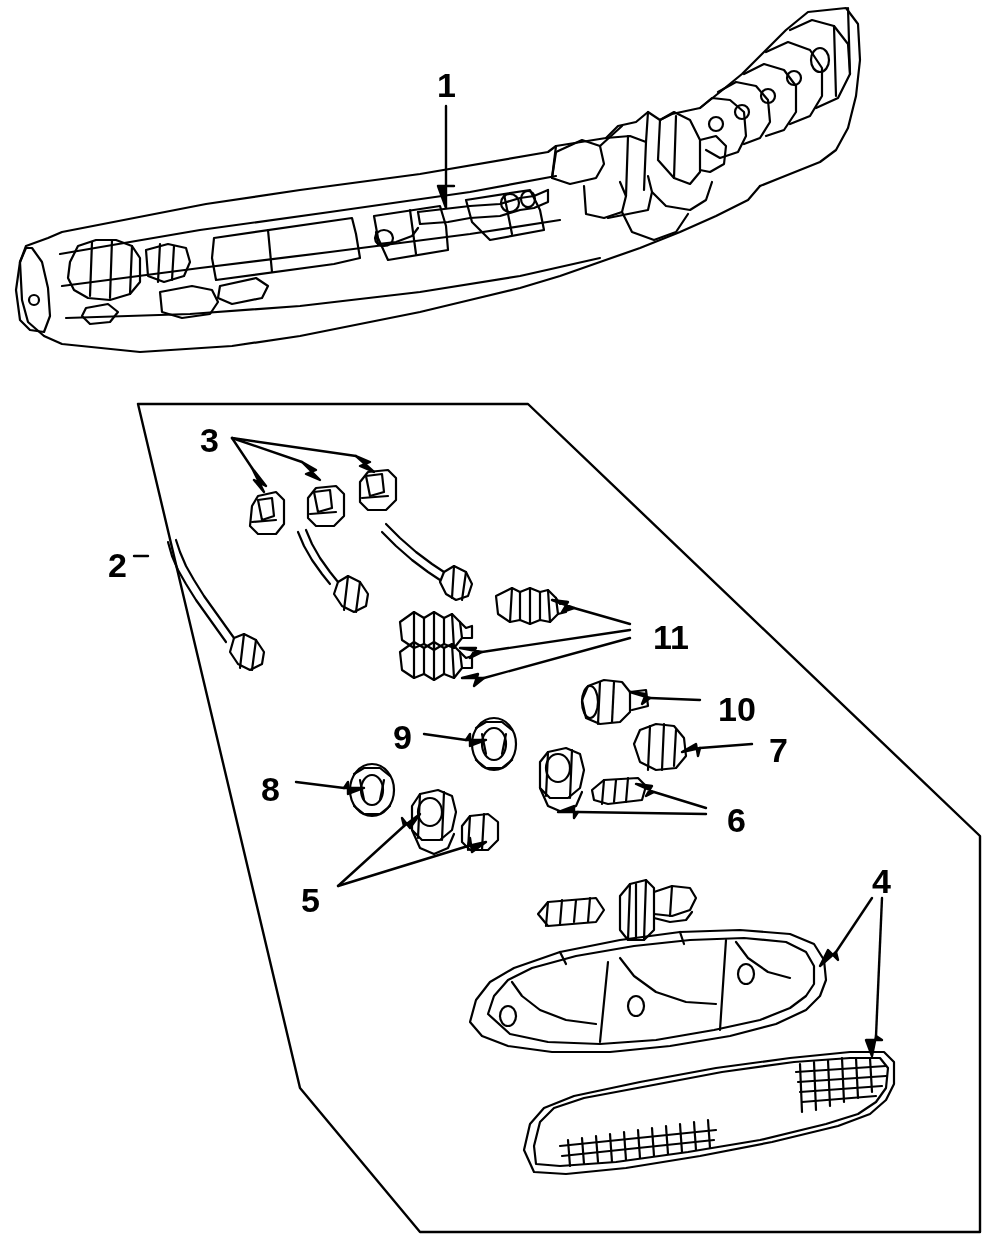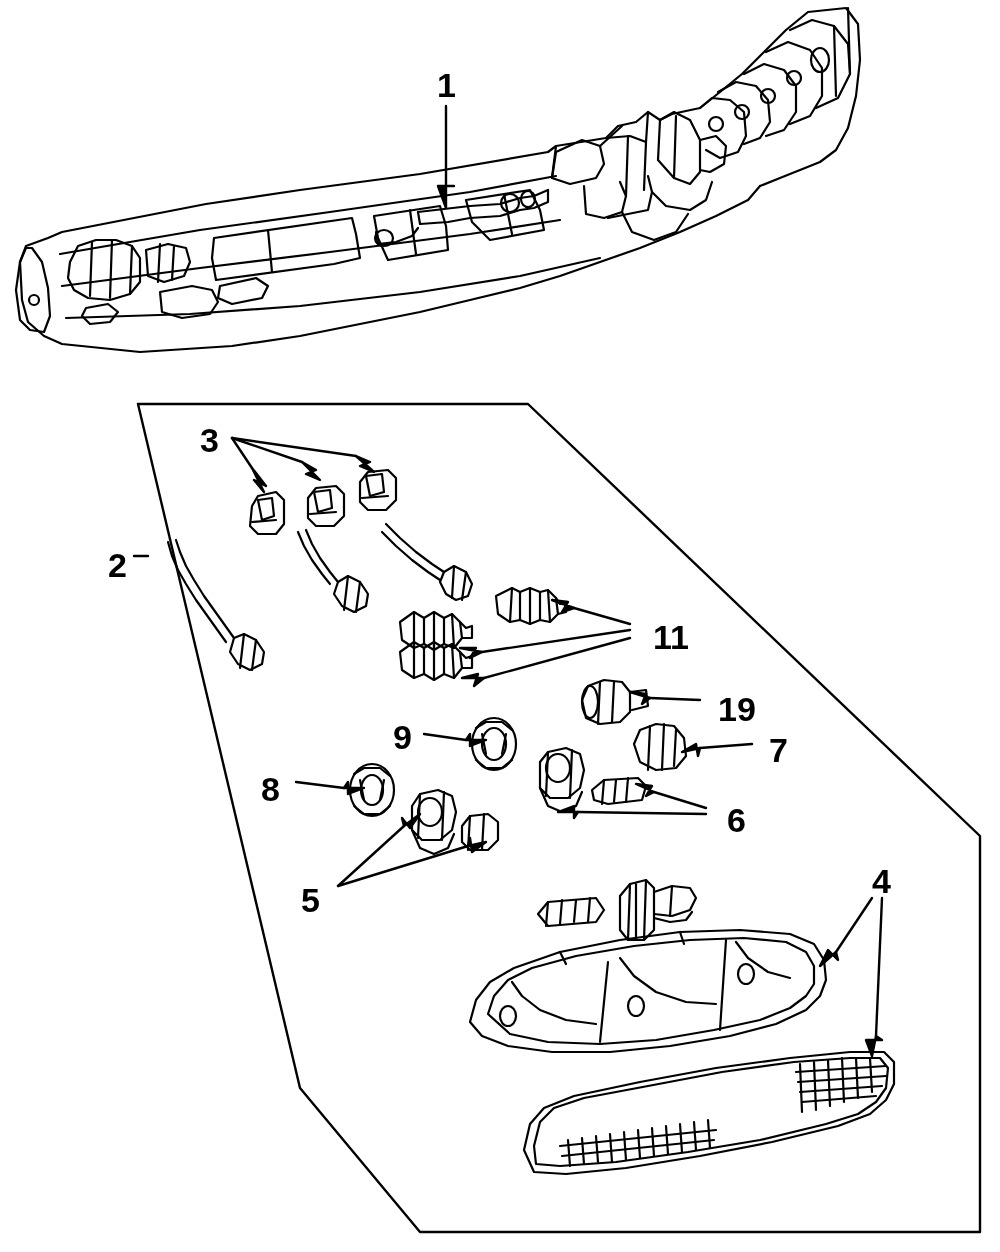--- a/index.html
+++ b/index.html
@@ -370,16 +370,16 @@
 
   <div class="callout-label" style="left:437px; top:68px;">1</div>
   <div class="callout-label" style="left:108px; top:548px;">2</div>
   <div class="callout-label" style="left:200px; top:423px;">3</div>
   <div class="callout-label" style="left:872px; top:864px;">4</div>
   <div class="callout-label" style="left:301px; top:883px;">5</div>
   <div class="callout-label" style="left:727px; top:803px;">6</div>
   <div class="callout-label" style="left:769px; top:733px;">7</div>
   <div class="callout-label" style="left:261px; top:772px;">8</div>
   <div class="callout-label" style="left:393px; top:720px;">9</div>
-  <div class="callout-label" style="left:718px; top:692px;">19</div>
+  <div class="callout-label" style="left:718px; top:692px;">10</div>
   <div class="callout-label" style="left:653px; top:620px;">11</div>
 
 </div>
 
 </body></html>

